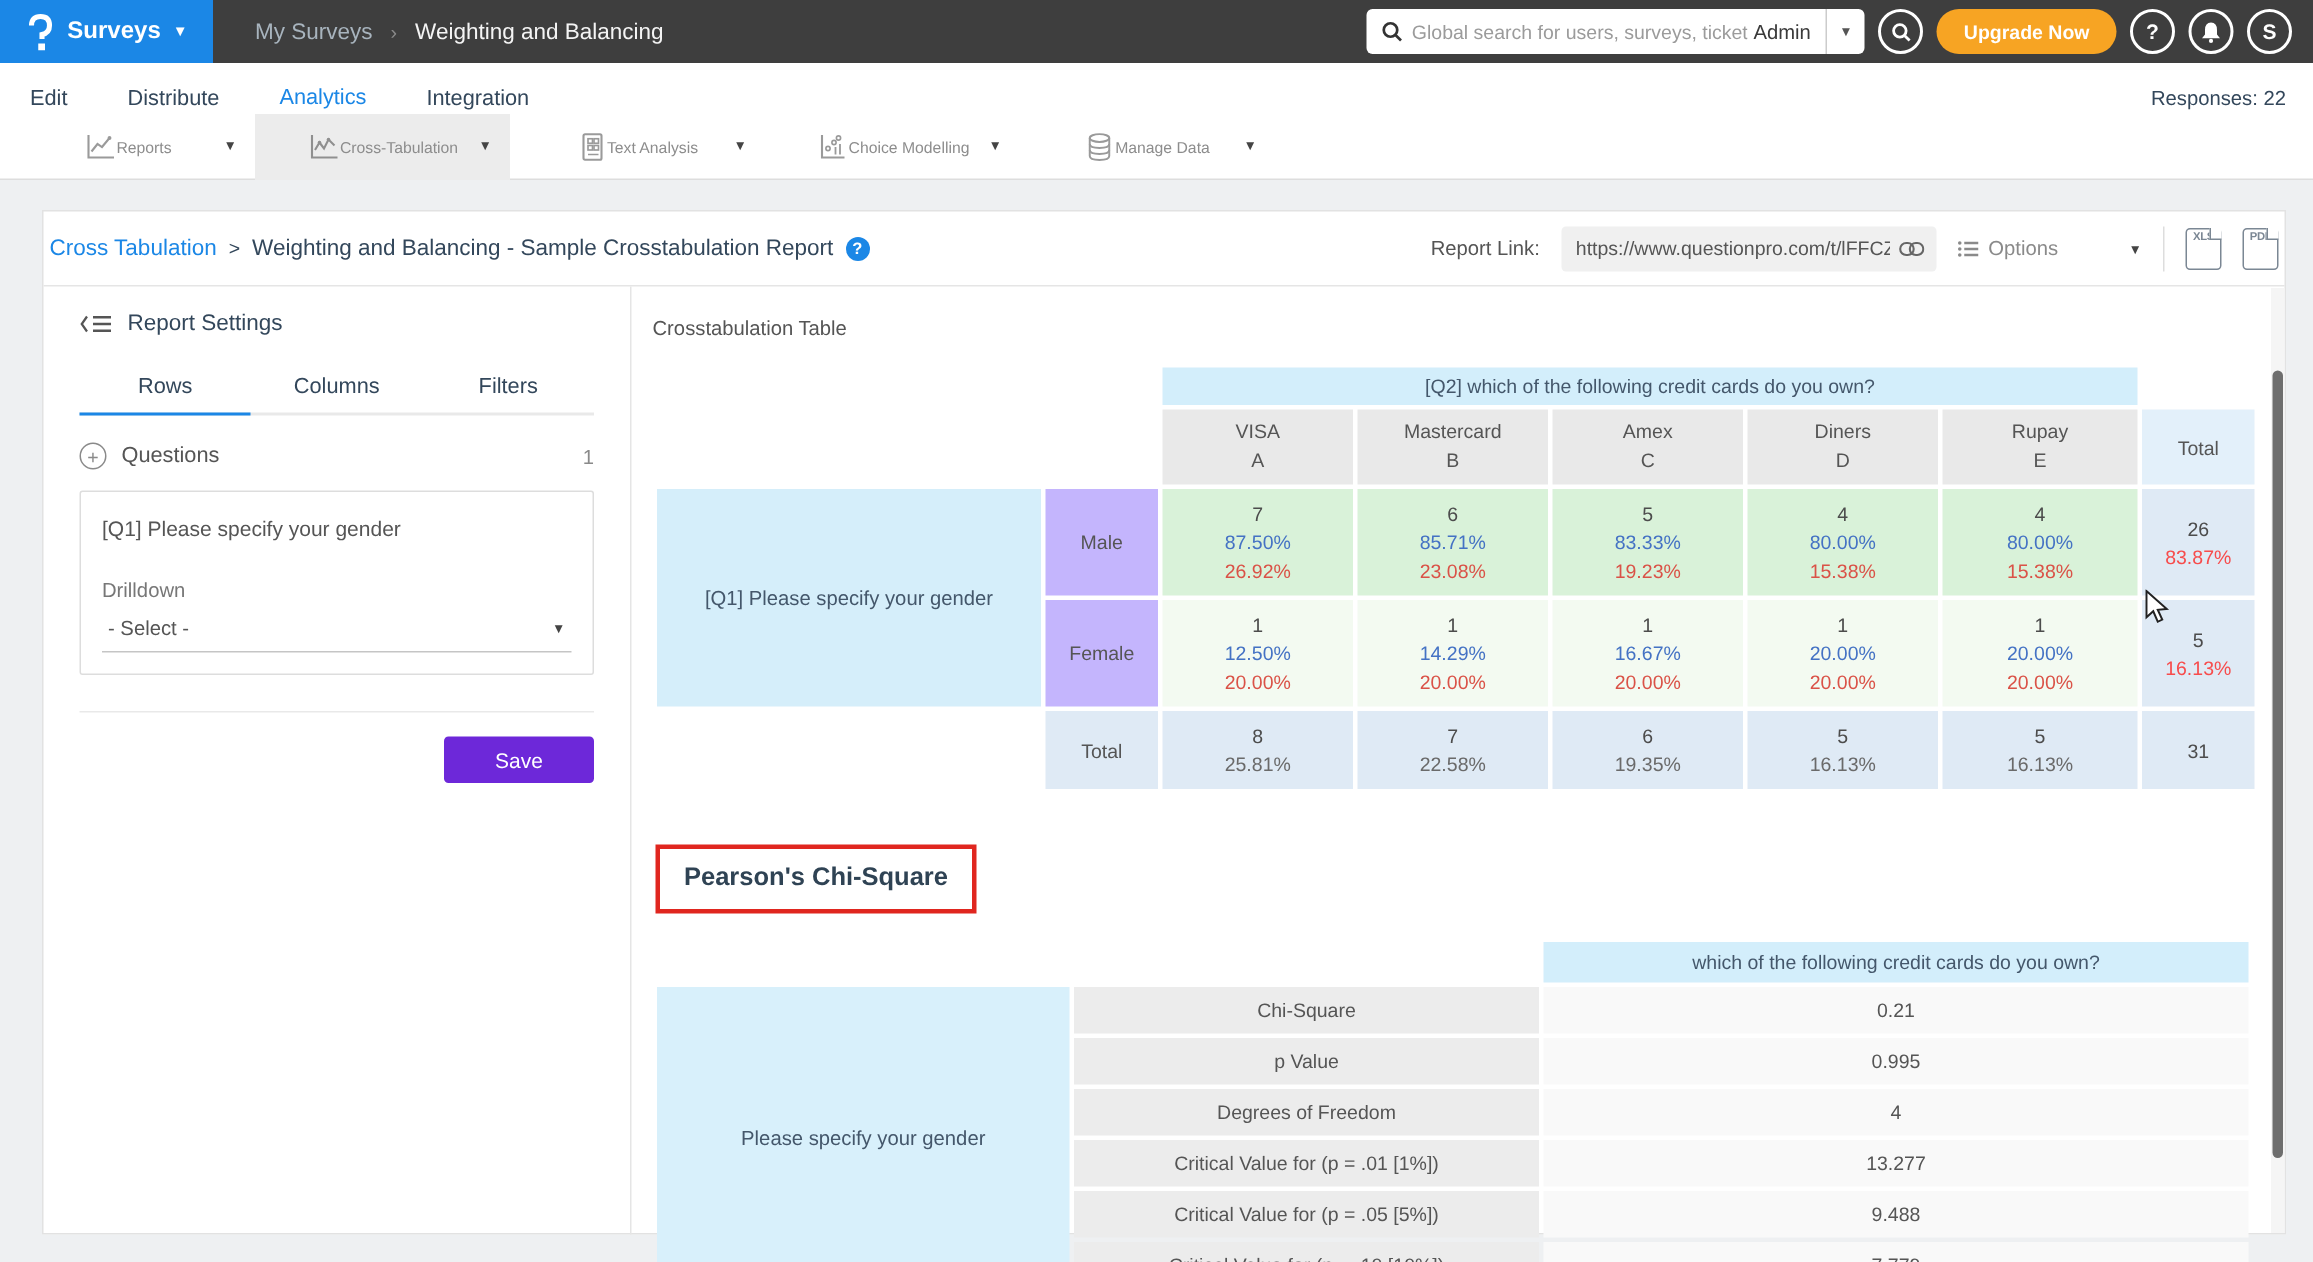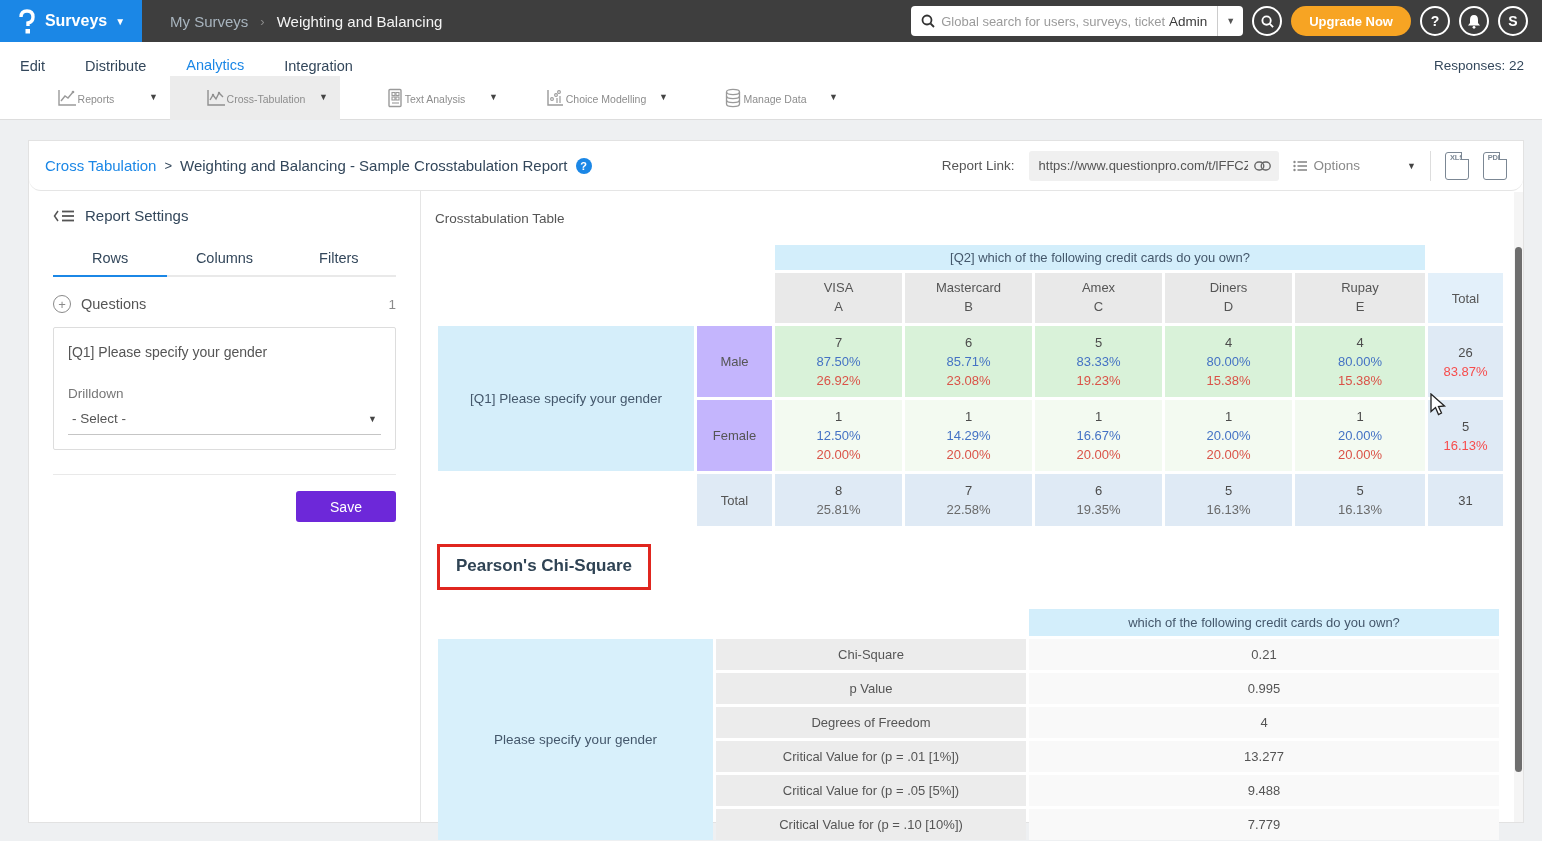--- a/index.html
+++ b/index.html
@@ -44,21 +44,21 @@
     position:relative; cursor:pointer; }
   .tool.active { background:#ececec; }
   .tool-inner { display:flex; flex-direction:row; align-items:center; }
   .tool-label { font-size:10.5px; color:#8d8d8d; margin-top:1px; }
   .tool-caret { position:absolute; right:12px; top:16px; font-size:9px; color:#444; cursor:pointer; }
 
   
   .page { position:absolute; top:120px; left:0; width:1542px; height:721px; background:#eef0f2; }
   .card { position:absolute; top:20px; left:28px; width:1496px; height:683px; background:#fff;
     border:1px solid #e2e2e2; }
-  .card-head { height:50px; border-bottom:1px solid #e5e5e5; display:flex; align-items:center; padding:0 16px;border-radius:12px; }
+  .card-head { height:50px; border-bottom:1px solid #e5e5e5; display:flex; align-items:center; padding:0 4px; }
   .card-head .bc-link { color:#1b87e6; font-size:15px; text-decoration:none; cursor:pointer; }
   .card-head .bc-sep { color:#33475b; margin:0 8px; font-size:13px; }
   .card-head .bc-title { color:#33475b; font-size:15px; }
   .help-dot { width:16px; height:16px; border-radius:50%; background:#1b87e6; color:#fff; font-size:11px;
     font-weight:bold; display:inline-flex; align-items:center; justify-content:center; margin-left:8px; cursor:pointer; }
   .head-right { margin-left:auto; display:flex; align-items:center; gap:14px; }
   .rl-label { font-size:13.5px; color:#555; }
   .rl-input { width:250px; height:30px; background:#f0f0f0; border-radius:3px; display:flex;
     align-items:center; padding:0 8px 0 10px; gap:6px; cursor:text; }
   .rl-url { font-size:13px; color:#555; flex:1; white-space:nowrap; overflow:hidden; }
@@ -112,21 +112,21 @@
   td.dcell { padding:7px 0; }
   td.male { background:#d9f2d9; }
   td.fem { background:#f3faf1; }
   td.tcell, td.sumcell { background:#dfeaf5; }
   .cnt { color:#4c4c4c; line-height:19px; }
   .rp { color:#4472c4; line-height:19px; }
   .cp { color:#da5247; line-height:19px; }
   .tp { color:#f74c4c; line-height:19px; }
   .gp { color:#6a6a6a; line-height:19px; }
 
-  .pearson-box { display:inline-block; margin:15px 0 0 2px; border:3px solid #e0261f; padding:9px 16px 11px; }
+  .pearson-box { display:inline-block; margin:34px 0 0 2px; border:3px solid #e0261f; padding:9px 16px 11px; }
   .pearson-box h2 { font-size:17px; color:#2f4354; }
 
   td.chihead { background:#d3eefb; height:27px; font-size:13px; color:#44576b; }
   td.chistub { background:#d8f0fb; color:#44576b; font-size:13.5px; }
   td.chilabel { background:#ececec; height:31px; }
   td.chival { background:#f9f9f9; }
 
   
   .vscroll { position:absolute; left:1514px; top:192px; width:9px; height:630px; background:#f5f5f5; }
   .vthumb { position:absolute; left:1px; top:55px; width:7px; height:525px; background:#6e6e6e; border-radius:4px; cursor:grab; }

